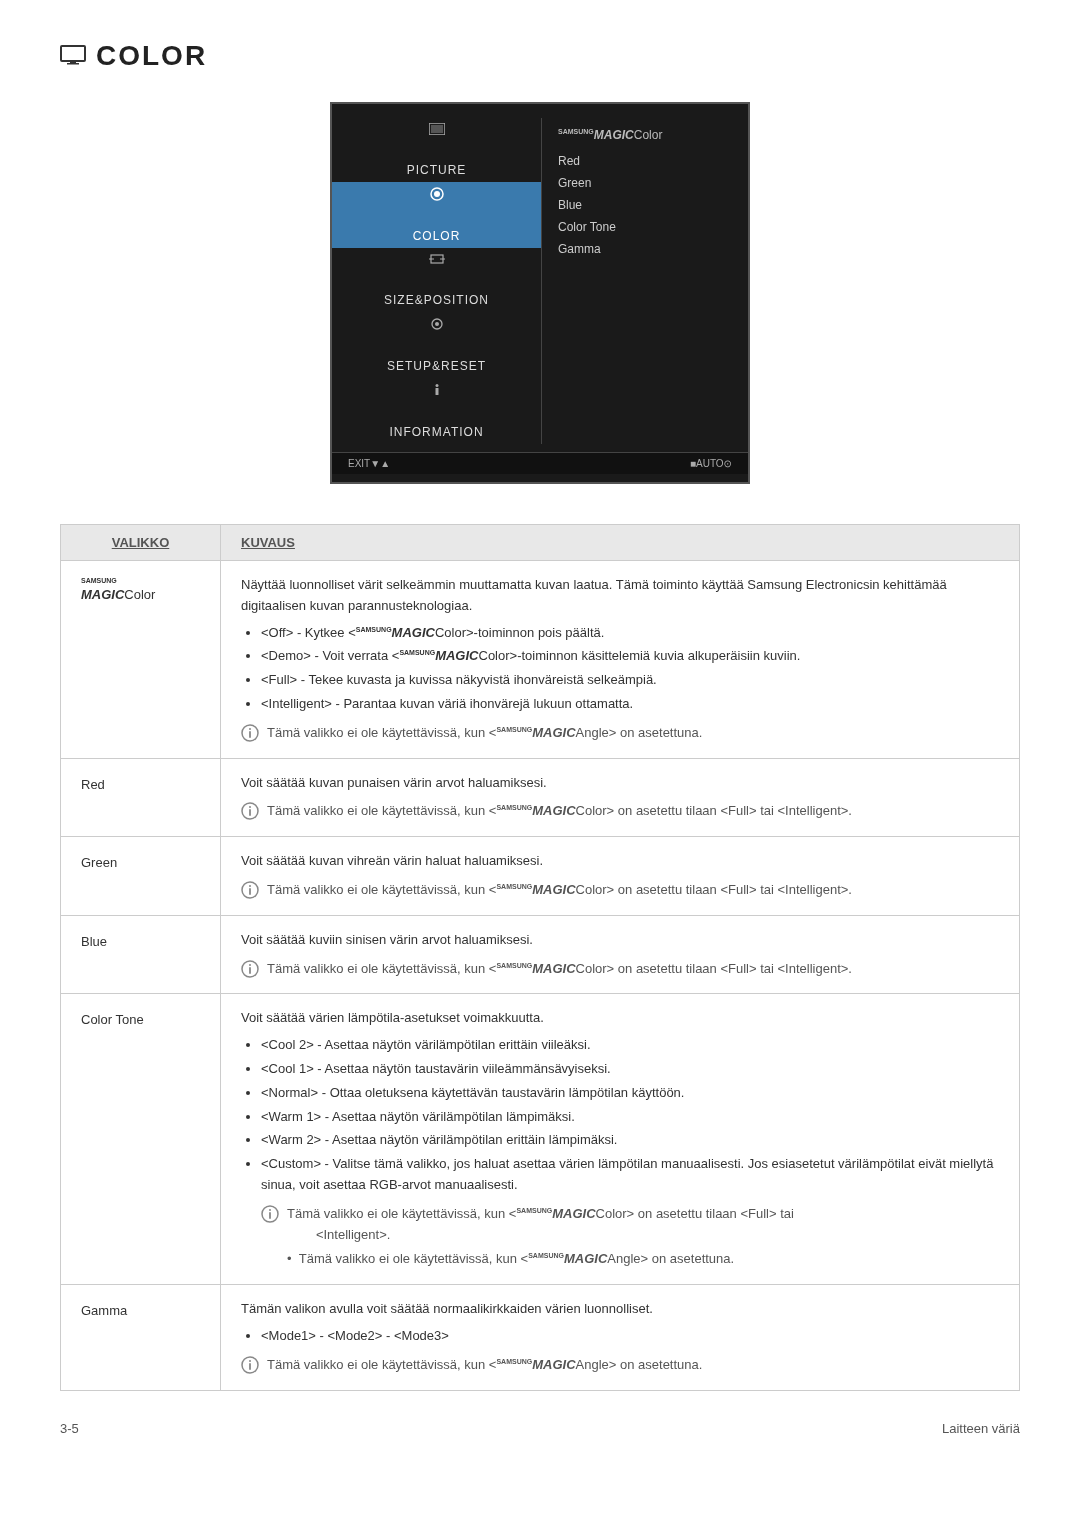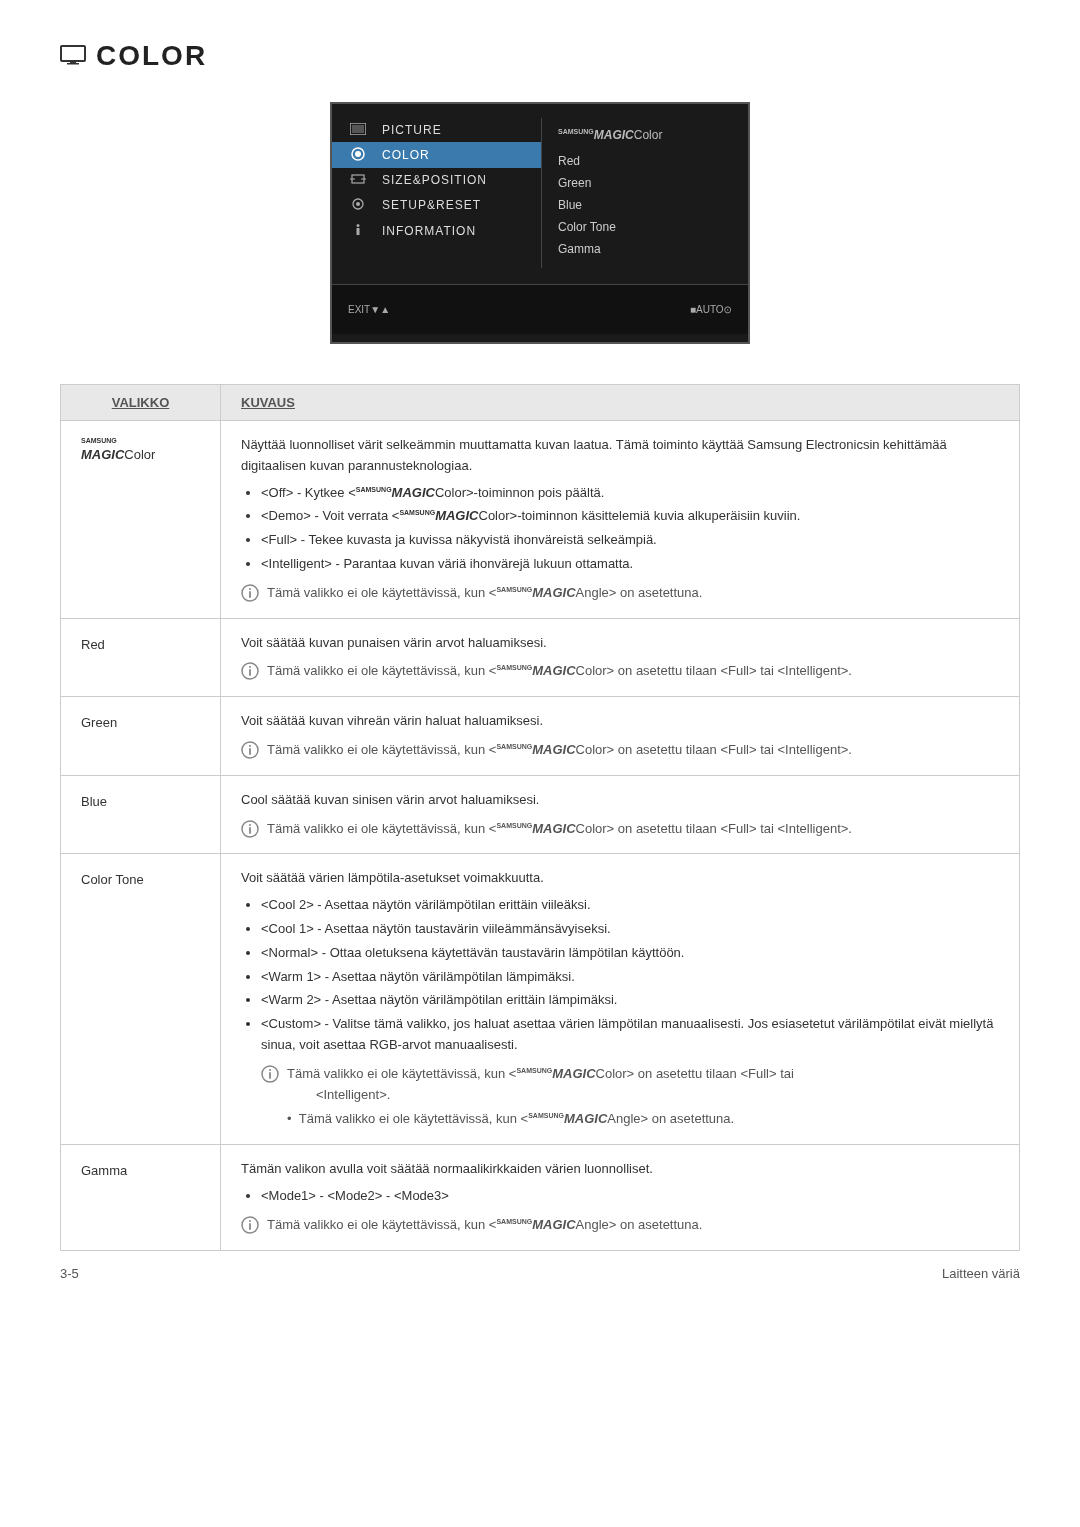--- a/index.html
+++ b/index.html
@@ -38,22 +38,23 @@
       border: 2px solid #555;
       width: 420px;
       padding: 14px 0 8px 0;
       color: #ddd;
       font-size: 12px;
     }
     .menu-row {
       display: flex;
       align-items: center;
       padding: 5px 16px;
-      gap: 14px;
+      gap: 26px;
       cursor: default;
+      flex-direction: column;
     }
     .menu-row.active {
       background: #3a7aad;
       color: #fff;
     }
     .menu-icon {
       width: 20px;
       text-align: center;
       font-size: 11px;
       color: #aaa;
@@ -85,22 +86,22 @@
       font-size: 12px;
       color: #ccc;
       padding: 2px 0;
     }
     .menu-bottom-bar {
       background: #111;
       border-top: 1px solid #444;
       display: flex;
       align-items: center;
       justify-content: space-between;
-      padding: 19px 16px;
-      margin-top: 16px;
+      padding: 5px 16px;
+      margin-top: 8px;
     }
     .bottom-btn {
       color: #aaa;
       font-size: 10px;
       display: flex;
       align-items: center;
       gap: 3px;
     }
 
     
@@ -168,21 +169,21 @@
     }
     .magic-inline {
       font-weight: bold;
       font-style: italic;
     }
 
     
     .page-footer {
       display: flex;
       justify-content: space-between;
-      margin-top: 15px;
+      margin-top: 30px;
       font-size: 13px;
       color: #555;
     }
 
     
     .note-svg {
       display: inline-block;
       vertical-align: middle;
     }
   </style>
@@ -339,21 +340,21 @@
               <line x1="9" y1="8" x2="9" y2="13" stroke="#888" stroke-width="1.8" stroke-linecap="round"></line>
             </svg>
           <span>Tämä valikko ei ole käytettävissä, kun &lt;<span class="samsung-inline">SAMSUNG</span><span class="magic-inline">MAGIC</span>Color&gt; on asetettu tilaan &lt;Full&gt; tai &lt;Intelligent&gt;.</span>
         </div>
       </td>
     </tr>
 
     <tr>
       <td>Blue</td>
       <td>
-        <p>Cool säätää kuvan sinisen värin arvot haluamiksesi.</p>
+        <p>Voit säätää kuviin sinisen värin arvot haluamiksesi.</p>
         <div class="note-row">
           <svg class="note-svg note-icon" viewBox="0 0 18 18" width="18" height="18">
               <circle cx="9" cy="9" r="8" fill="none" stroke="#888" stroke-width="1.5"></circle>
               <line x1="9" y1="5" x2="9" y2="5" stroke="#888" stroke-width="2" stroke-linecap="round"></line>
               <line x1="9" y1="8" x2="9" y2="13" stroke="#888" stroke-width="1.8" stroke-linecap="round"></line>
             </svg>
           <span>Tämä valikko ei ole käytettävissä, kun &lt;<span class="samsung-inline">SAMSUNG</span><span class="magic-inline">MAGIC</span>Color&gt; on asetettu tilaan &lt;Full&gt; tai &lt;Intelligent&gt;.</span>
         </div>
       </td>
     </tr>

